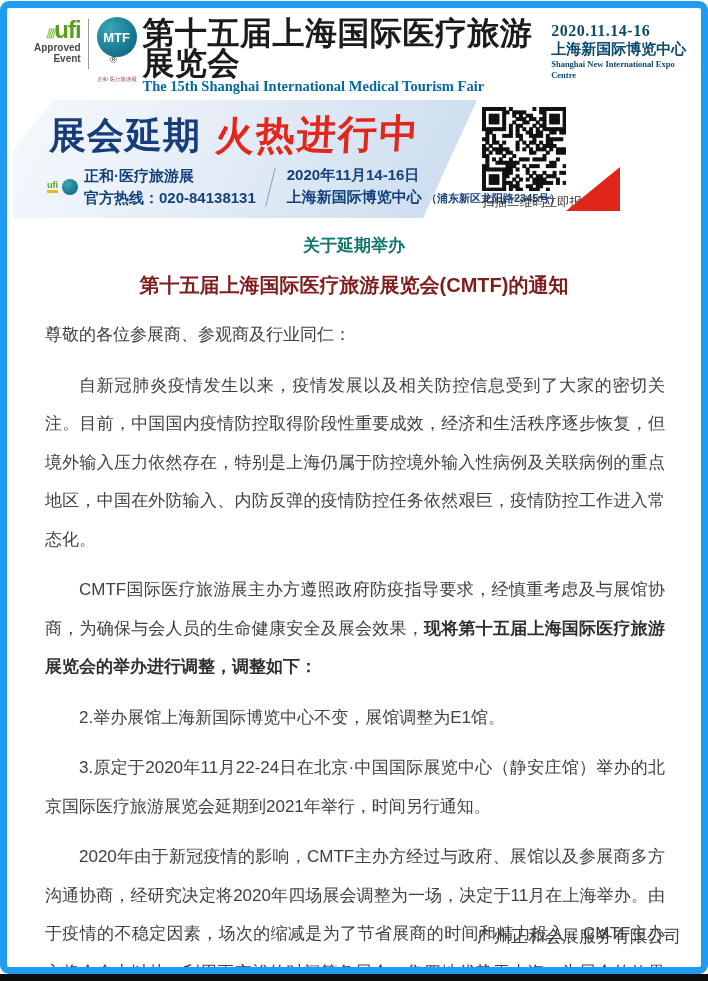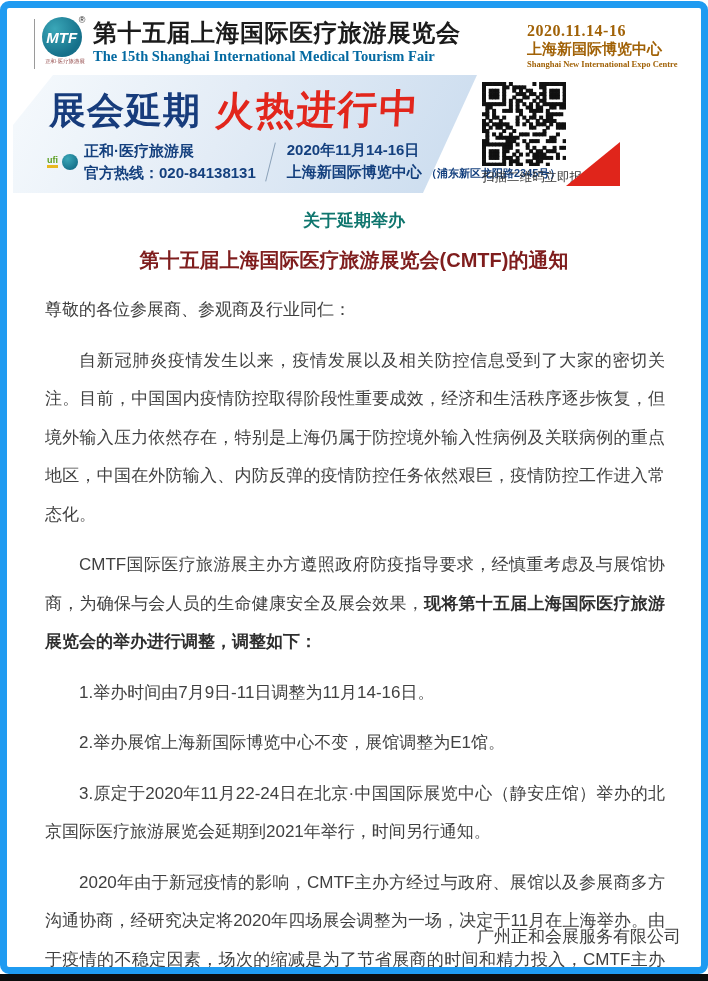--- a/index.html
+++ b/index.html
@@ -17,29 +17,29 @@
   .logo-group { display:flex; align-items:flex-start; }
   .ufi-logo { width:64px; text-align:right; padding-top:3px; }
   .ufi-word { font-size:24px; font-weight:700; color:#5a9e1f; line-height:20px; letter-spacing:-1px; }
   .ufi-swoosh { color:#8cc63f; font-size:13px; letter-spacing:-2px; font-weight:700; }
   .ufi-sub { font-size:10px; color:#4a4a4a; line-height:11px; font-weight:700; }
   .hdr-divider { width:1px; height:50px; background:#9a9a9a; margin:2px 6px 0 7px; }
   .cmtf-logo-wrap { width:48px; text-align:center; }
   .cmtf-circle {
     width:40px; height:40px; border-radius:50%; margin:0 auto;
     background:radial-gradient(circle at 32% 30%, #3aa7b8, #15708a 70%);
-    color:#fff; font-weight:700; font-style:italic; font-size:15px;
+    color:#fff; font-weight:700; font-size:13px;
     display:flex; align-items:center; justify-content:center;
   }
   .registered { font-size:9px; color:#222; vertical-align:top; position:relative; top:-2px; left:-3px; }
   .logo-caption { font-size:6px; color:#8a3b3b; white-space:nowrap; transform:scale(.9); line-height:8px; }
   .fair-title { margin-left:4px; padding-top:1px; }
-  .fair-title-cn { font-size:24px; font-weight:900; color:#1b1b1b; letter-spacing:0.5px; line-height:30px; }
+  .fair-title-cn { font-size:32px; font-weight:900; color:#1b1b1b; letter-spacing:0.5px; line-height:30px; }
   .fair-title-en { font-family:"Liberation Serif","DejaVu Serif",serif; font-size:14.5px; font-weight:700; color:#0369a1; line-height:17px; }
-  .header-right { text-align:left; padding-top:4px; color:#a16207; font-family:"Liberation Serif","DejaVu Serif",serif; width:160px; }
+  .header-right { text-align:left; padding-top:4px; color:#0c4a6e; font-family:"Liberation Serif","DejaVu Serif",serif; width:160px; }
   .hr-date  { font-size:16px; font-weight:700; letter-spacing:.5px; line-height:19px; }
   .hr-venue { font-size:15px; font-weight:700; line-height:19px; }
   .hr-venue-en { font-size:8.5px; font-weight:700; line-height:11px; }
 
   
   .banner { position:relative; height:118px; margin-top:5px; }
   .banner-shape {
     position:absolute; left:0; top:0; width:480px; height:118px;
     background:linear-gradient(118deg,#f6fafd 0%,#e3ecf6 45%,#c9dbee 100%);
     clip-path:polygon(46px 0, 470px 0, 416px 118px, 6px 118px, 6px 50px);
@@ -78,20 +78,25 @@
   
   .sign-off { position:absolute; right:20px; bottom:12px; font-size:17px; color:#3f3f3f; line-height:36px; }
 </style>
 </head>
 <body>
 
 <div class="page">
 
   <header class="top-header">
     <div class="logo-group">
+      <div class="ufi-logo">
+        <div><span class="ufi-swoosh">⫽⫽</span><span class="ufi-word">ufi</span></div>
+        <div class="ufi-sub">Approved</div>
+        <div class="ufi-sub">Event</div>
+      </div>
       <div class="hdr-divider"></div>
       <div class="cmtf-logo-wrap">
         <div>
           <span class="cmtf-circle" style="display:inline-flex;">
               <span>MTF</span>
             </span><span class="registered">®</span>
         </div>
         <div class="logo-caption">正和·医疗旅游展</div>
       </div>
       <div class="fair-title">
@@ -446,21 +451,20 @@
     </div>
   </section>
 
   <h2 class="notice-title-1">关于延期举办</h2>
   <h2 class="notice-title-2">第十五届上海国际医疗旅游展览会(CMTF)的通知</h2>
 
   <main class="body-text">
     <p>尊敬的各位参展商、参观商及行业同仁：</p>
     <p class="indent">自新冠肺炎疫情发生以来，疫情发展以及相关防控信息受到了大家的密切关注。目前，中国国内疫情防控取得阶段性重要成效，经济和生活秩序逐步恢复，但境外输入压力依然存在，特别是上海仍属于防控境外输入性病例及关联病例的重点地区，中国在外防输入、内防反弹的疫情防控任务依然艰巨，疫情防控工作进入常态化。</p>
     <p class="indent"><span>CMTF国际医疗旅游展主办方遵照政府防疫指导要求，经慎重考虑及与展馆协商，为确保与会人员的生命健康安全及展会效果，</span><strong>现将第十五届上海国际医疗旅游展览会的举办进行调整，调整如下：</strong></p>
-    <p class="indent">1.举办时间由7月9日-11日调整为11月14-16日。</p>
     <p class="indent">2.举办展馆上海新国际博览中心不变，展馆调整为E1馆。</p>
     <p class="indent">3.原定于2020年11月22-24日在北京·中国国际展览中心（静安庄馆）举办的北京国际医疗旅游展览会延期到2021年举行，时间另行通知。</p>
     <p class="indent">2020年由于新冠疫情的影响，CMTF主办方经过与政府、展馆以及参展商多方沟通协商，经研究决定将2020年四场展会调整为一场，决定于11月在上海举办。由于疫情的不稳定因素，场次的缩减是为了节省展商的时间和精力投入，CMTF主办方将会全力以赴，利用更充裕的时间筹备展会，集四地优势于上海，为展会的效果做更充分的保障。</p>
     <p class="indent">感谢大家对CMTF国际医疗旅游展览会的关心与支持，就展会延期等事项造成的诸多不便，我们再次深表歉意!我们将会全力做好后续工作，展会延期，服务不停。我们期待与您相聚上海，共同为医疗旅游行业的复苏与发展贡献一份力量!</p>
   </main>
 
   <footer class="sign-off">
     <div>广州正和会展服务有限公司</div>
   </footer>
 

